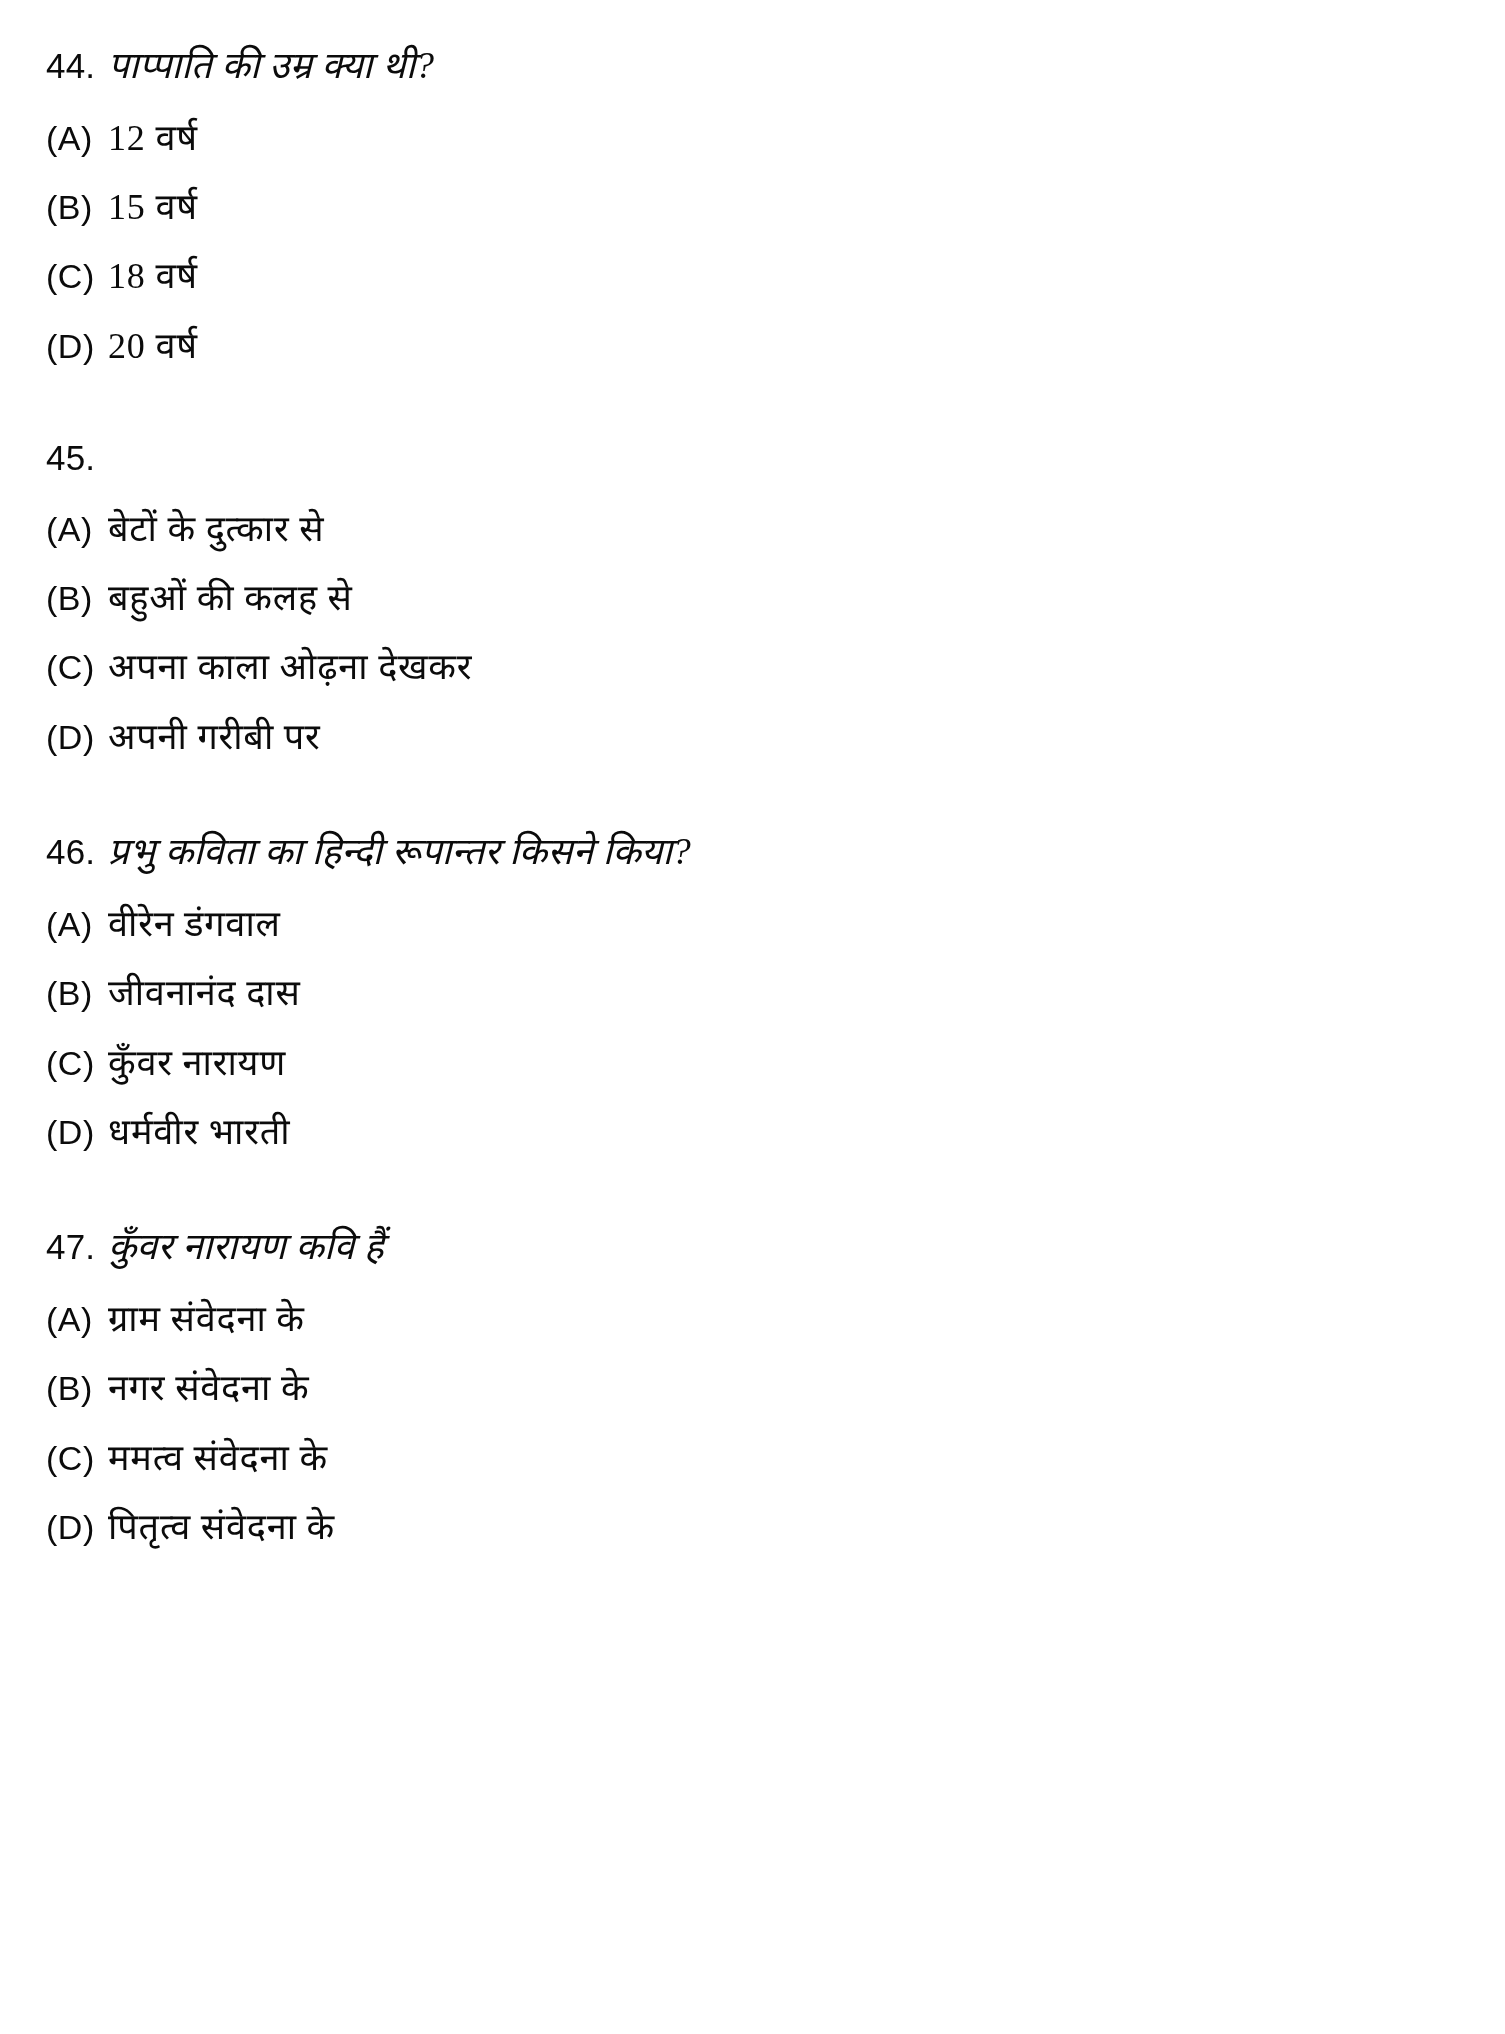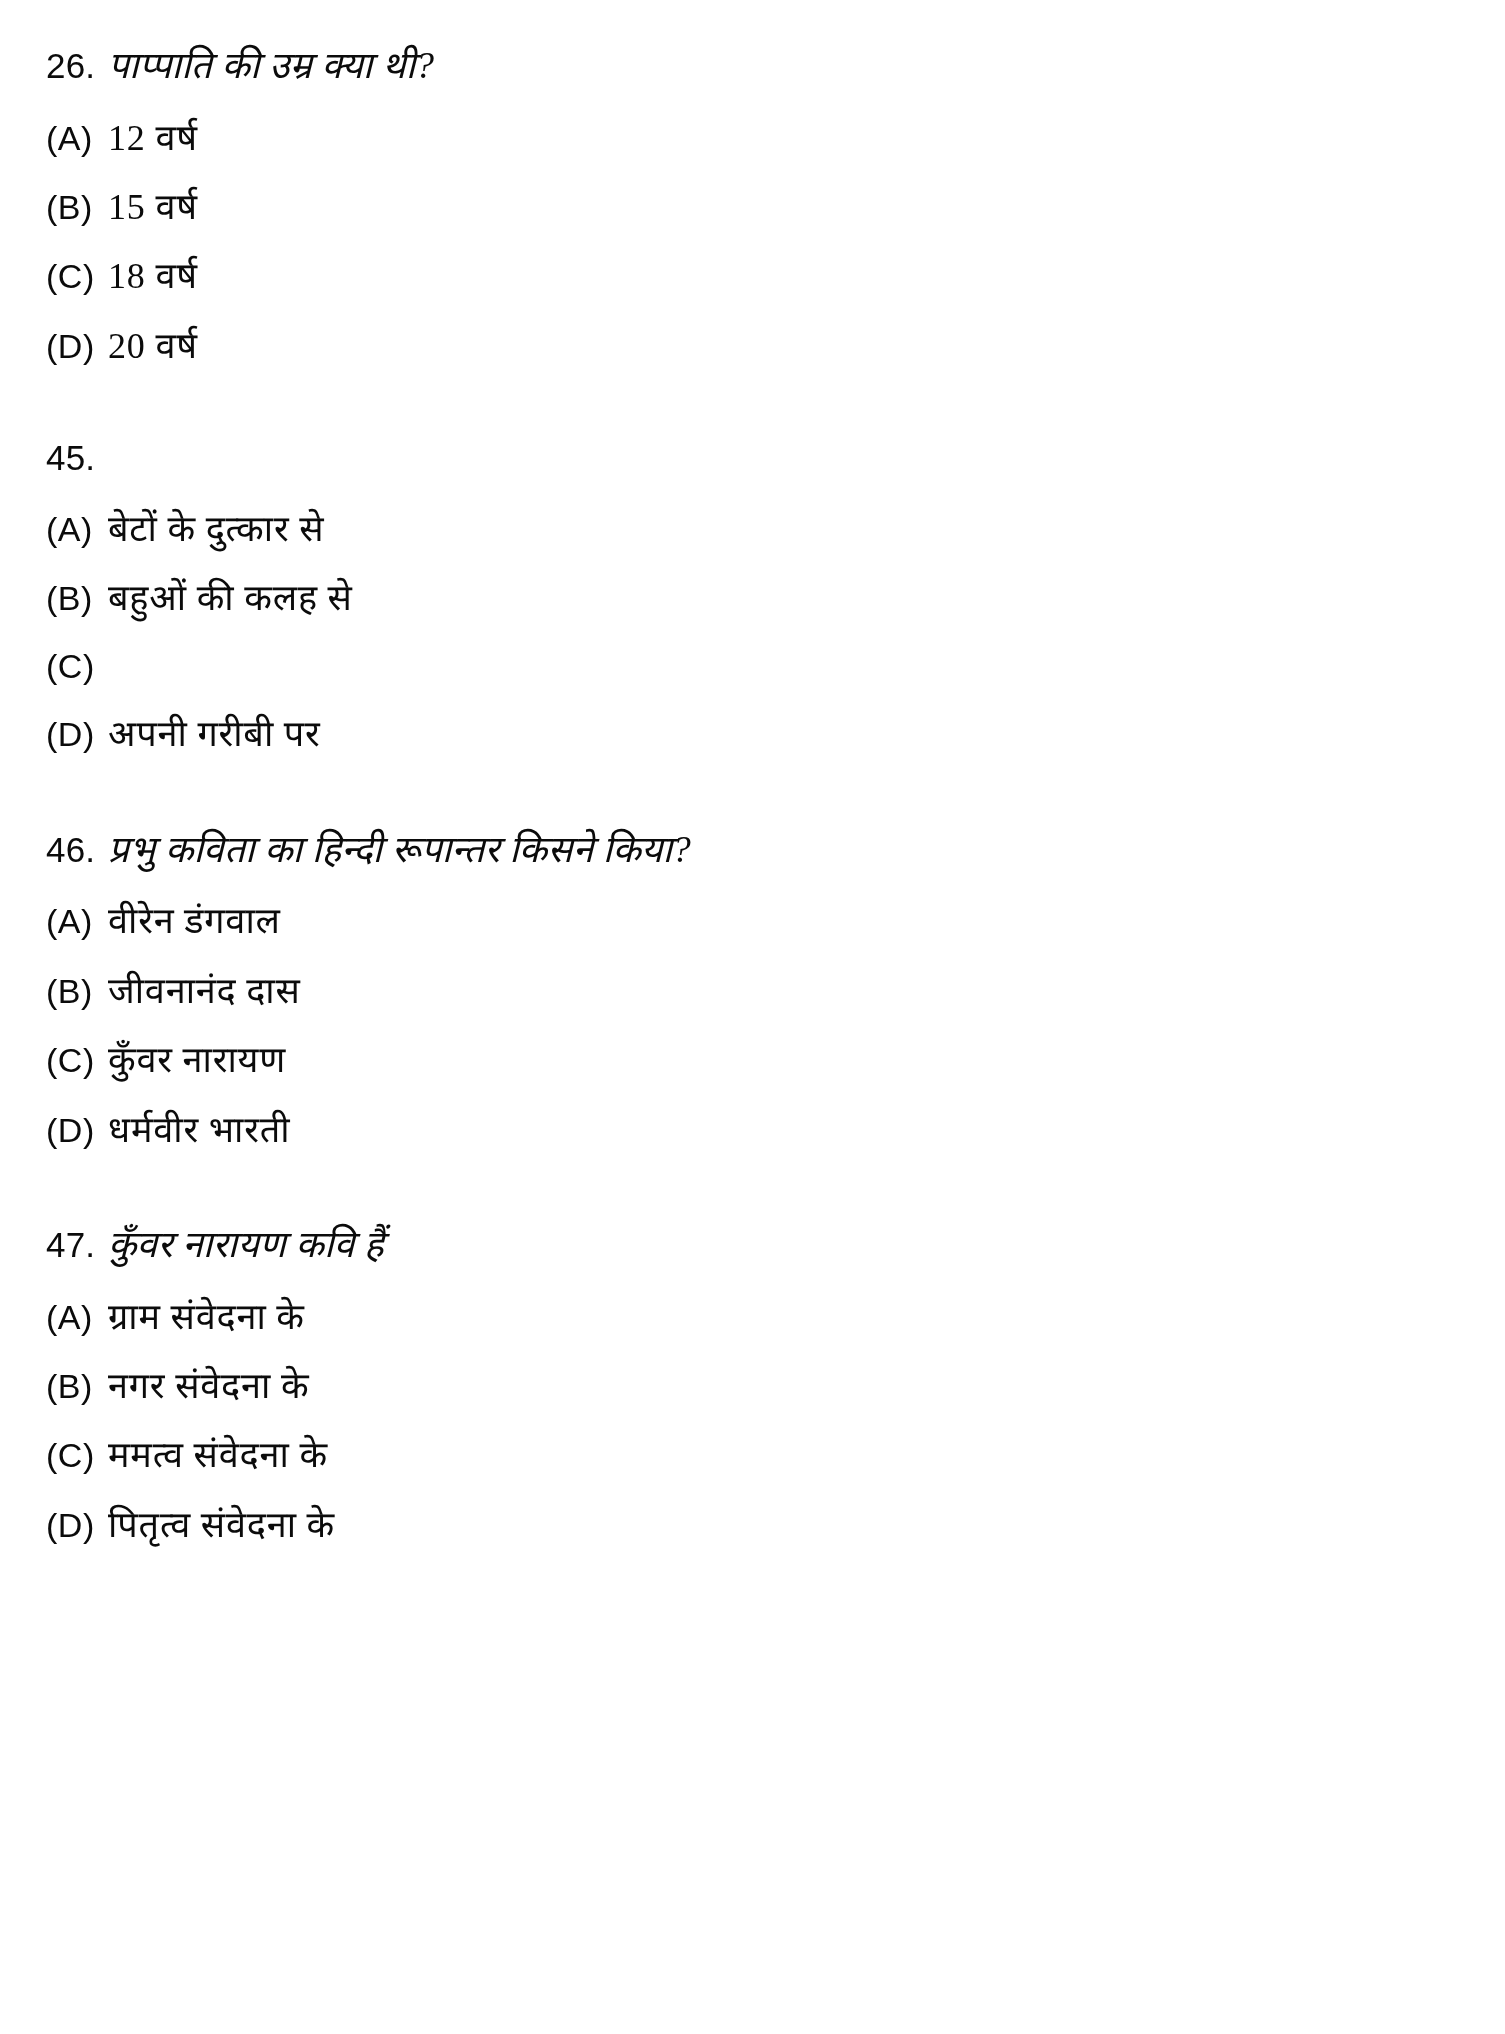--- a/index.html
+++ b/index.html
@@ -82,21 +82,21 @@
   #block-45 { margin-bottom: 72px; }
   #block-46 { margin-bottom: 72px; }
 </style>
 </head>
 <body>
 
 <div class="page">
 
   <div class="question-block" id="block-44">
     <div class="q-stem">
-      <span class="q-number">26.</span>
+      <span class="q-number">44.</span>
       <span class="q-text">पाप्पाति की उम्र क्या थी?</span>
     </div>
     <ul class="options">
       <li class="option">
         <span class="opt-label">(A)</span>
         <span class="opt-text">12 वर्ष</span>
       </li>
       <li class="option">
         <span class="opt-label">(B)</span>
         <span class="opt-text">15 वर्ष</span>
@@ -120,20 +120,21 @@
       <li class="option">
         <span class="opt-label">(A)</span>
         <span class="opt-text">बेटों के दुत्कार से</span>
       </li>
       <li class="option">
         <span class="opt-label">(B)</span>
         <span class="opt-text">बहुओं की कलह से</span>
       </li>
       <li class="option">
         <span class="opt-label">(C)</span>
+        <span class="opt-text">अपना काला ओढ़ना देखकर</span>
       </li>
       <li class="option">
         <span class="opt-label">(D)</span>
         <span class="opt-text">अपनी गरीबी पर</span>
       </li>
     </ul>
   </div>
 
   <div class="question-block" id="block-46">
     <div class="q-stem">

